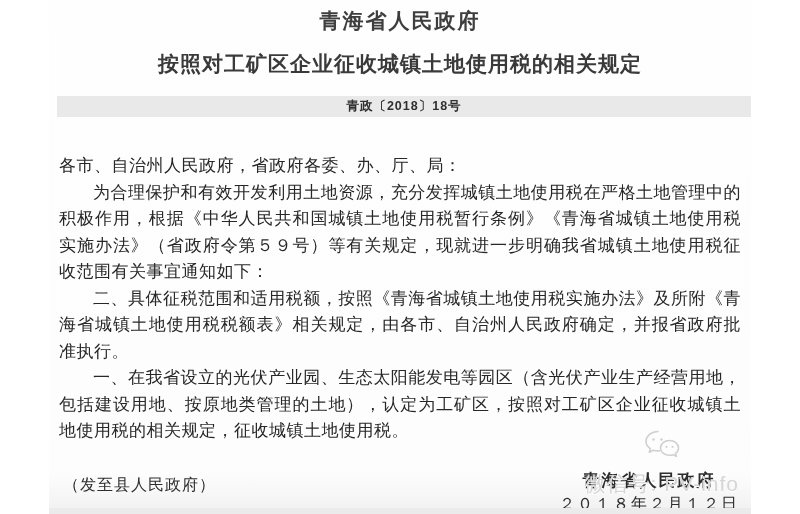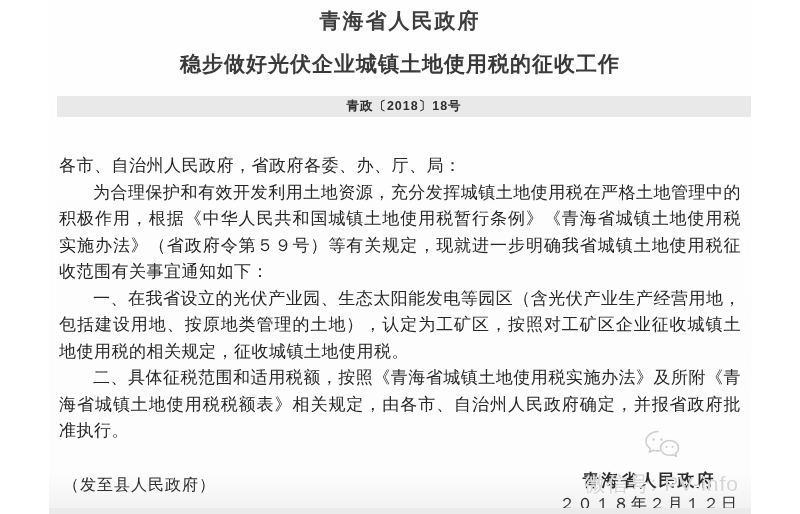--- a/index.html
+++ b/index.html
@@ -130,30 +130,30 @@
     background: #ebebeb;
   }
 </style>
 </head>
 <body>
 
 <div class="page">
 
   <div class="doc-header">
     <div class="issuer-title">青海省人民政府</div>
-    <div class="doc-title">稳步做好光伏企业城镇土地使用税的征收工作</div>
+    <div class="doc-title">按照对工矿区企业征收城镇土地使用税的相关规定</div>
   </div>
 
   <div class="doc-number-band">青政〔2018〕18号</div>
 
   <div class="doc-body">
     <p>各市、自治州人民政府，省政府各委、办、厅、局：</p>
     <p class="indent">为合理保护和有效开发利用土地资源，充分发挥城镇土地使用税在严格土地管理中的积极作用，根据《中华人民共和国城镇土地使用税暂行条例》《青海省城镇土地使用税实施办法》（省政府令第５９号）等有关规定，现就进一步明确我省城镇土地使用税征收范围有关事宜通知如下：</p>
+    <p class="indent">二、具体征税范围和适用税额，按照《青海省城镇土地使用税实施办法》及所附《青海省城镇土地使用税税额表》相关规定，由各市、自治州人民政府确定，并报省政府批准执行。</p>
     <p class="indent">一、在我省设立的光伏产业园、生态太阳能发电等园区（含光伏产业生产经营用地，包括建设用地、按原地类管理的土地），认定为工矿区，按照对工矿区企业征收城镇土地使用税的相关规定，征收城镇土地使用税。</p>
-    <p class="indent">二、具体征税范围和适用税额，按照《青海省城镇土地使用税实施办法》及所附《青海省城镇土地使用税税额表》相关规定，由各市、自治州人民政府确定，并报省政府批准执行。</p>
   </div>
 
   <div class="signature-block">
     <div class="signature-inner">
       <div class="signature-issuer">青海省人民政府</div>
       <div class="signature-date">２０１８年２月１２日</div>
     </div>
   </div>
 
   <div class="distribution-note">（发至县人民政府）</div>

